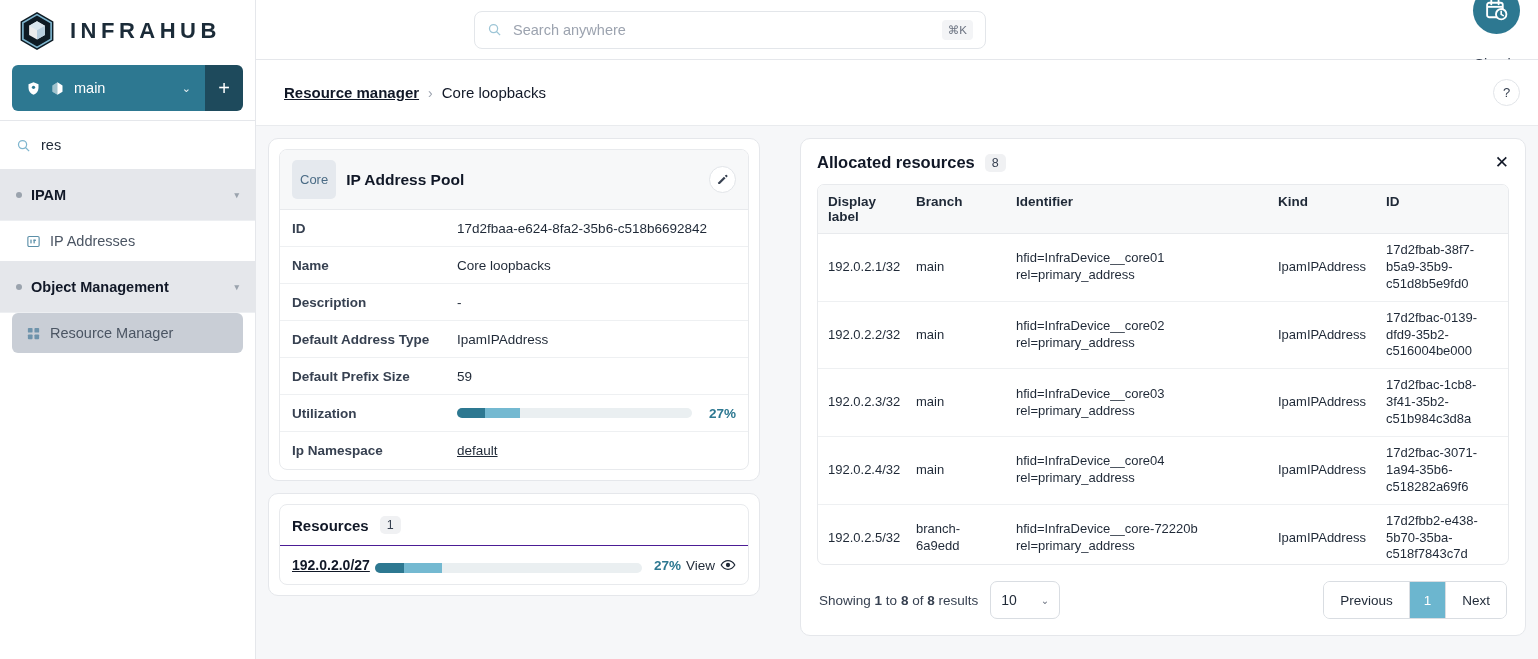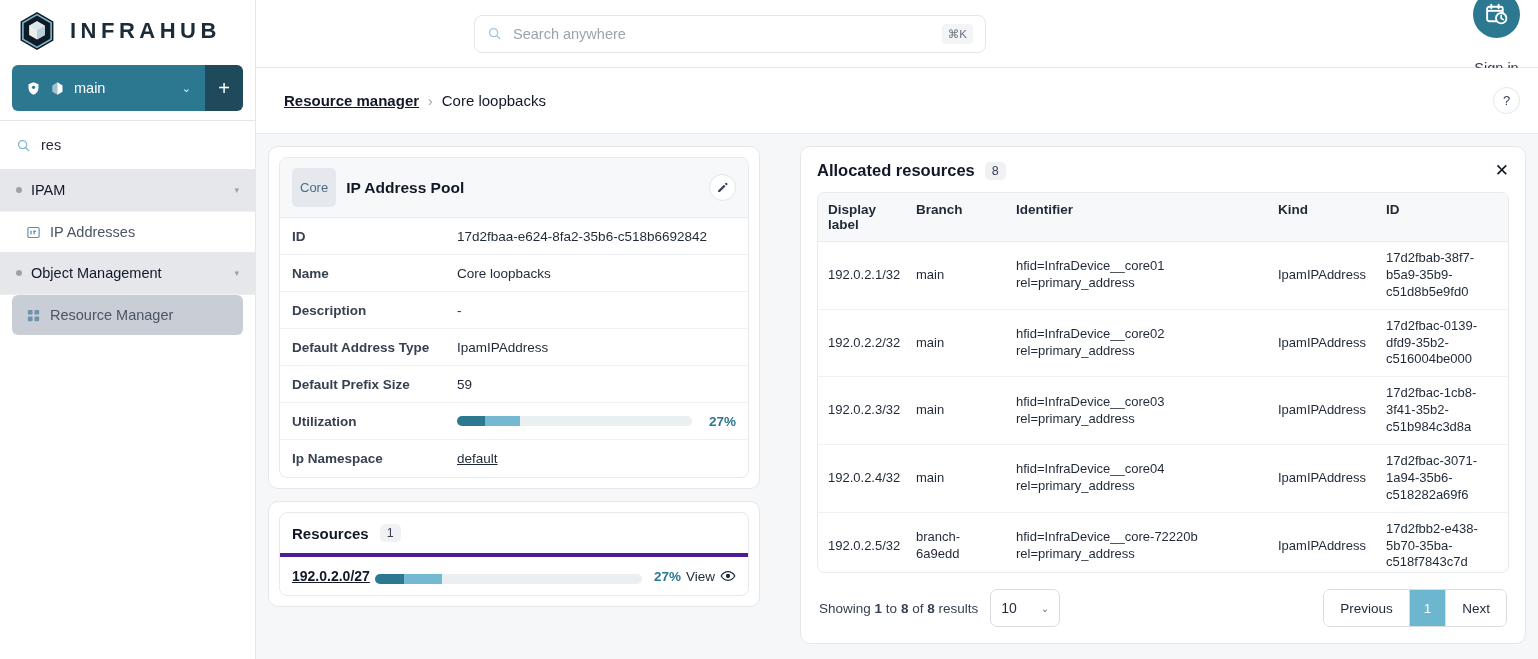--- a/index.html
+++ b/index.html
@@ -53,44 +53,45 @@
     padding: 0 16px; font-size: 14.5px;
   }
   .search-row input {
     border: none; outline: none; font-size: 14.5px;
     font-family: "Liberation Sans", sans-serif;
     color: #1f2937; background: transparent; width: 170px;
   }
   .nav-group {
     background: #e5e7eb;
     display: flex; align-items: center;
-    padding: 0 16px; height: 43px;
+    padding: 0 16px; height: 52px;
     font-size: 14.5px; color: #111827; cursor: pointer;
     border-bottom: 1px solid #edeff2;
+    font-weight: bold;
   }
   .nav-group .dot {
     width: 6px; height: 6px; border-radius: 50%;
     background: #9aa3ad; margin-right: 9px;
   }
   .nav-group .caret { margin-left: auto; color: #9aa3ad; font-size: 9px; }
   .nav-item {
     display: flex; align-items: center; gap: 9px;
     padding: 0 16px 0 26px; height: 40px;
     font-size: 14.5px; color: #4b5563; cursor: pointer;
     background: #ffffff;
   }
   .nav-item.selected {
     background: #c9ced6; border-radius: 6px;
     margin: 0 12px; padding-left: 14px;
   }
 
   
   .main { flex: 1; display: flex; flex-direction: column; height: 659px; }
   .topbar {
-    height: 68px; display: flex; align-items: center;
+    height: 60px; display: flex; align-items: center;
     border-bottom: 1px solid #e5e7eb; background: #fff;
     padding: 0 18px 0 0;
   }
   .searchbox {
     width: 512px; height: 38px; margin-left: 218px;
     border: 1px solid #e3e6ea; border-radius: 8px;
     display: flex; align-items: center; gap: 11px; padding: 0 12px;
     cursor: text;
   }
   .searchbox .ph { color: #9ca3af; font-size: 14.5px; flex: 1; }
@@ -162,21 +163,21 @@
   .bar {
     flex: 1; height: 10px; border-radius: 6px; background: #eaeff1;
     display: flex; overflow: hidden;
   }
   .bar .seg-a { background: #2d7891; }
   .bar .seg-b { background: #74b9d1; }
   .pct { font-size: 13.5px; color: #2d7891; font-weight: bold; min-width: 34px; text-align: right; }
 
   .res-head {
     display: flex; align-items: center; gap: 11px;
-    padding: 11px 12px; border-bottom: 4px solid #4c1d95;
+    padding: 11px 12px; border-bottom: 1px solid #4c1d95;
   }
   .res-title { font-size: 15px; font-weight: bold; color: #111827; }
   .count-pill {
     background: #f0f1f3; color: #374151; font-size: 12.5px;
     padding: 2px 7px; border-radius: 5px;
   }
   .res-row { display: flex; align-items: flex-end; gap: 5px; padding: 11px 12px; }
   .res-name { font-size: 14px; font-weight: bold; color: #111827; text-decoration: underline; cursor: pointer; }
   .view-link { font-size: 13.5px; color: #1f2937; cursor: pointer; }
 

